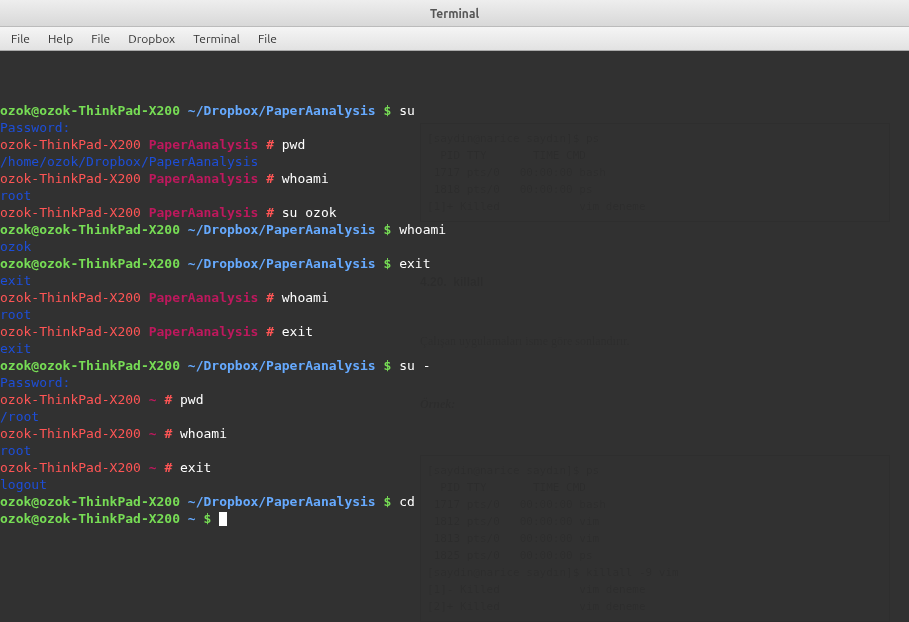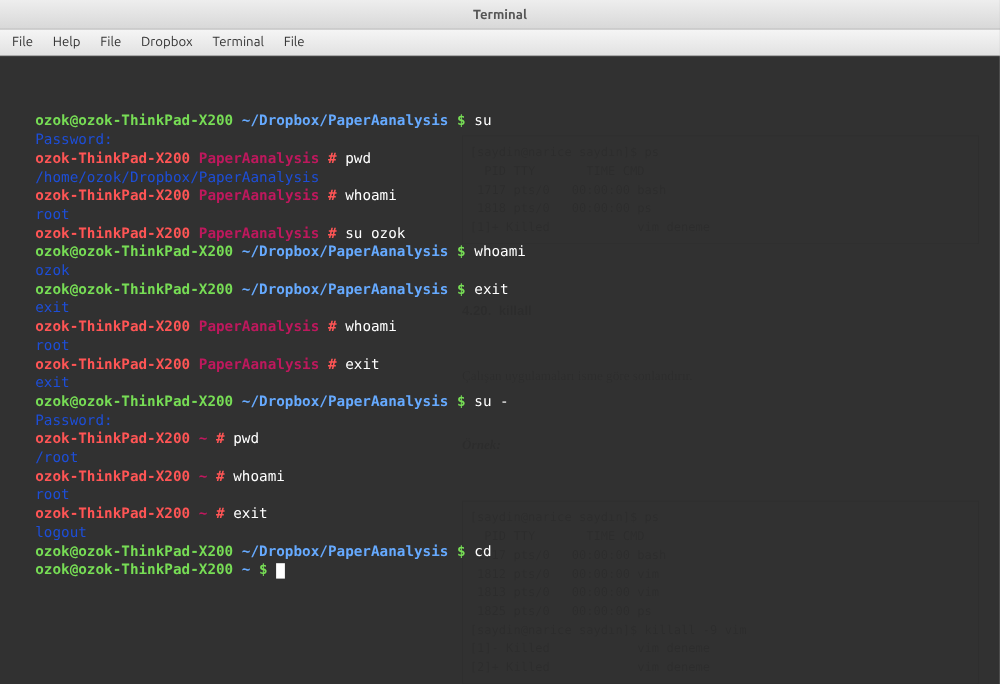--- a/index.html
+++ b/index.html
@@ -48,21 +48,21 @@
       position: relative;
       overflow: hidden;
       padding-top: 0;
     }
     .term-line {
       margin: 0;
     }
     .user { color: #77dd55; font-weight: bold; }
     .path { color: #66aaff; font-weight: bold; }
     .symbol { color: #77dd55; font-weight: bold; }
-    .root-user { color: #ff5555; font-weight: bold; }
+    .root-user { color: #ff5555; font-weight: normal; }
     .root-path { color: #be185d; font-weight: bold; }
     .root-symbol { color: #ff5555; font-weight: bold; }
     .cmd { color: #ffffff; }
     .out { color: #1d4ed8; text-align: center; }
     .cursor {
       display: inline-block;
       width: 8px;
       height: 14px;
       background: #ffffff;
       vertical-align: text-bottom;
@@ -87,21 +87,21 @@
       border: 1px solid #777;
       padding: 6px;
       margin: 8px 0;
       font-family: monospace;
       font-size: 11px;
       white-space: pre-wrap;
     }
     .bg-heading { font-weight: bold; margin: 10px 0 4px; font-family: sans-serif; }
     .bg-para { font-family: serif; margin: 4px 0; font-size: 12px; }
     .bg-subh { font-style: italic; font-weight: bold; margin-top: 8px; }
-    .term-fg { position: relative; z-index: 2; margin-left: 32px; }
+    .term-fg { position: relative; z-index: 2; }
   </style>
 </head>
 <body>
 
 <div class="titlebar">
   <span>Terminal</span>
 </div>
 
 <div class="menubar">
   <span class="menubar-item">File</span>

